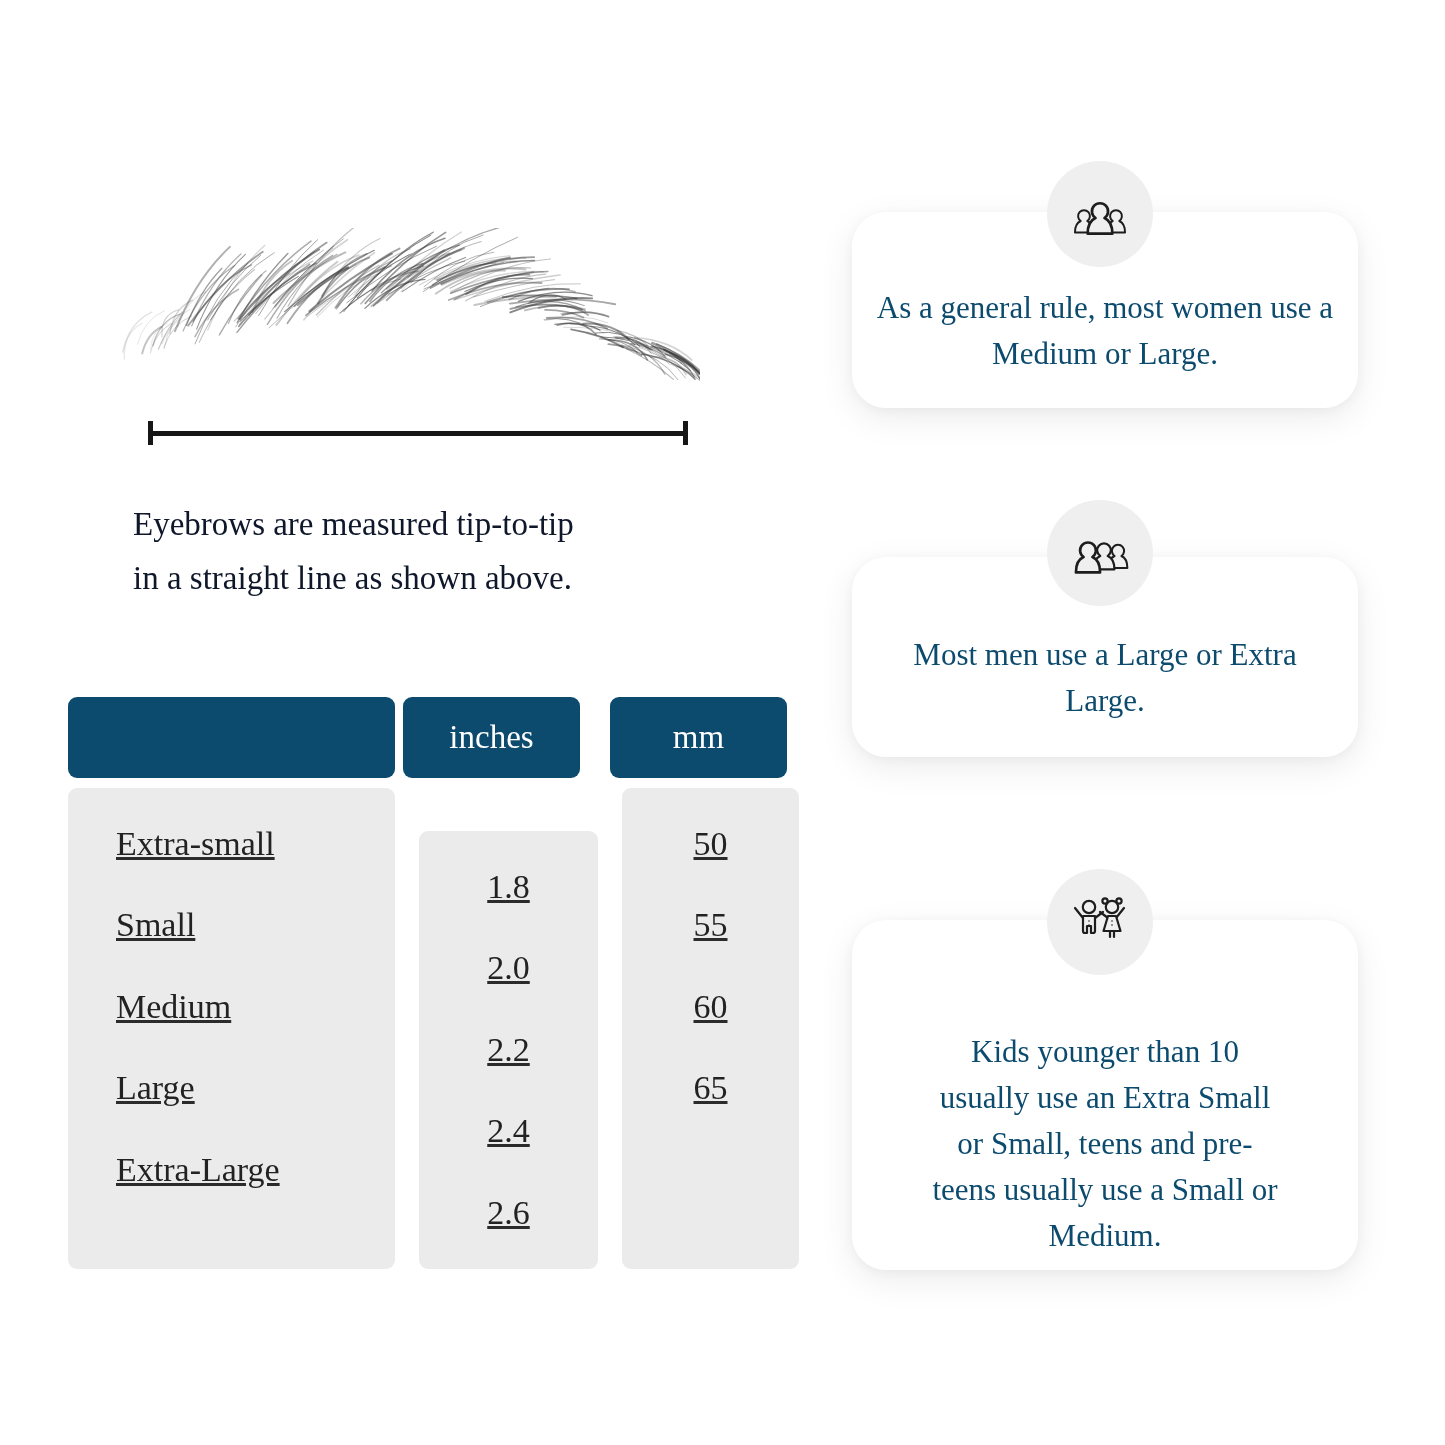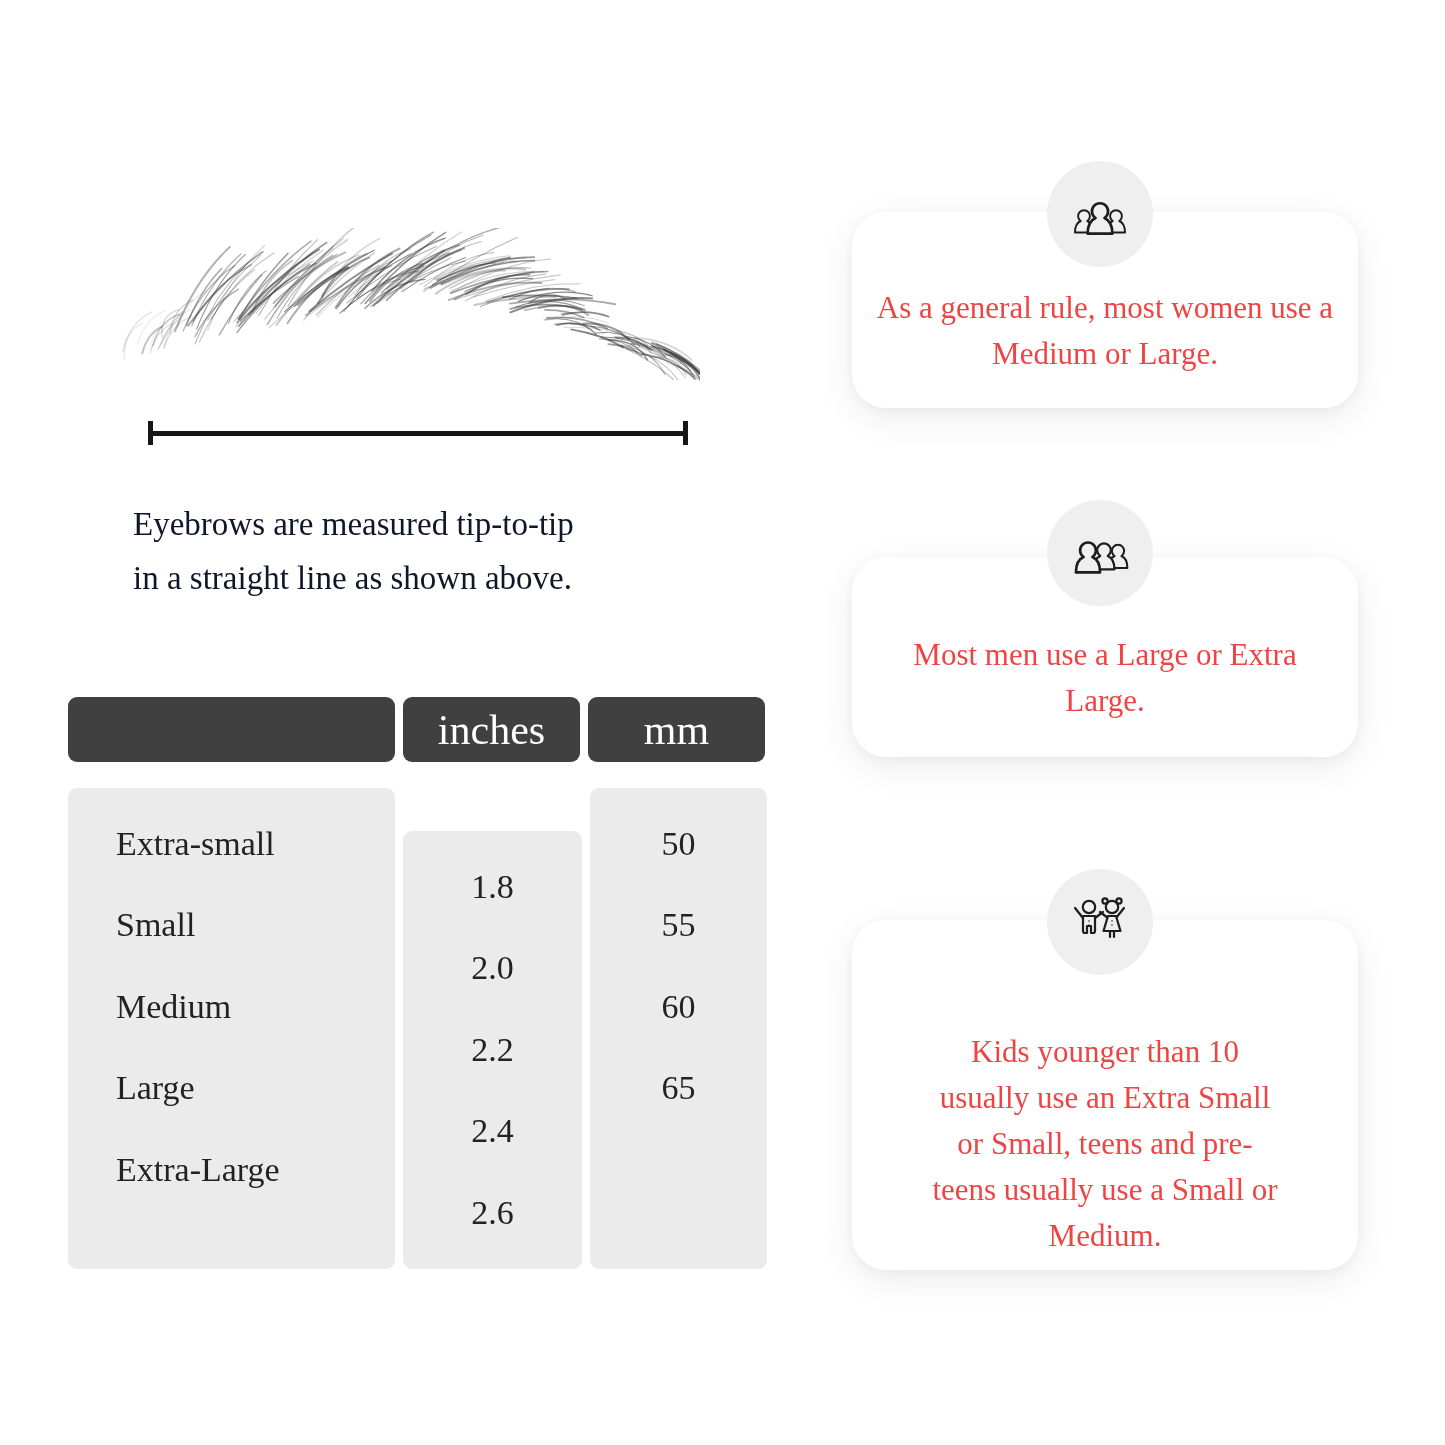--- a/index.html
+++ b/index.html
@@ -16,40 +16,40 @@
   .ruler{position:absolute;left:148px;top:421px;width:540px;height:24px;}
   .ruler .bar{position:absolute;left:0;top:10px;width:540px;height:5px;background:#161616;}
   .ruler .tick{position:absolute;top:0;width:5px;height:24px;background:#161616;}
   .ruler .tick.left{left:0;}
   .ruler .tick.right{right:0;}
   .caption{position:absolute;left:133px;top:497px;width:610px;
     font-size:33px;line-height:54px;color:#0f172a;}
 
   
   .thead{position:absolute;left:68px;top:697px;display:flex;gap:8px;}
-  .th{height:65px;background:#404040;border-radius:9px;color:#ffffff;
-      font-size:42px;display:flex;align-items:center;justify-content:center;}
-  .th.c1{width:327px;} .th.c2{width:177px;} .th.c3{width:177px;}
-
-  .tbody{position:absolute;left:68px;top:788px;display:flex;gap:8px;}
+  .th{height:81px;background:#0c4a6e;border-radius:9px;color:#ffffff;
+      font-size:33px;display:flex;align-items:center;justify-content:center;}
+  .th.c1{width:327px;} .th.c2{width:177px;} .th.c3{width:177px;margin-left:22px;}
+
+  .tbody{position:absolute;left:68px;top:788px;display:flex;gap:24px;text-decoration:underline;}
   .tcol{background:#ebebeb;border-radius:9px;padding:15px 0;box-sizing:content-box;}
   .tcol.c1{width:327px;} .tcol.c2{width:179px;margin-top:43px;} .tcol.c3{width:177px;}
   .tcell{height:81.5px;display:flex;align-items:center;font-size:34px;color:#222222;}
   .tcol.c1 .tcell{padding-left:48px;}
   .tcol.c2 .tcell,.tcol.c3 .tcell{justify-content:center;}
 
   
   .card{position:absolute;left:852px;width:506px;background:#ffffff;border-radius:34px;
     box-shadow:0 10px 35px rgba(0,0,0,0.08),0 2px 12px rgba(0,0,0,0.04);
     display:flex;align-items:center;justify-content:center;text-align:center;
     box-sizing:border-box;padding-top:42px;}
   .card.n1{top:212px;height:196px;}
   .card.n2{top:557px;height:200px;}
   .card.n3{top:920px;height:350px;padding-top:50px;}
-  .card p{margin:0;font-size:31px;line-height:46px;color:#ef4444;}
+  .card p{margin:0;font-size:31px;line-height:46px;color:#0c4a6e;}
   .card.n1 p{max-width:468px;}
   .card.n2 p{max-width:392px;font-family:Liberation Serif, serif;}
   .card.n3 p{max-width:358px;margin-top:48px;}
 
   .badge{position:absolute;left:1047px;width:106px;height:106px;border-radius:50%;
     background:#efefef;display:flex;align-items:center;justify-content:center;z-index:2;}
   .badge.n1{top:161px;}
   .badge.n2{top:500px;}
   .badge.n3{top:869px;}
   .badge svg{display:block;}

